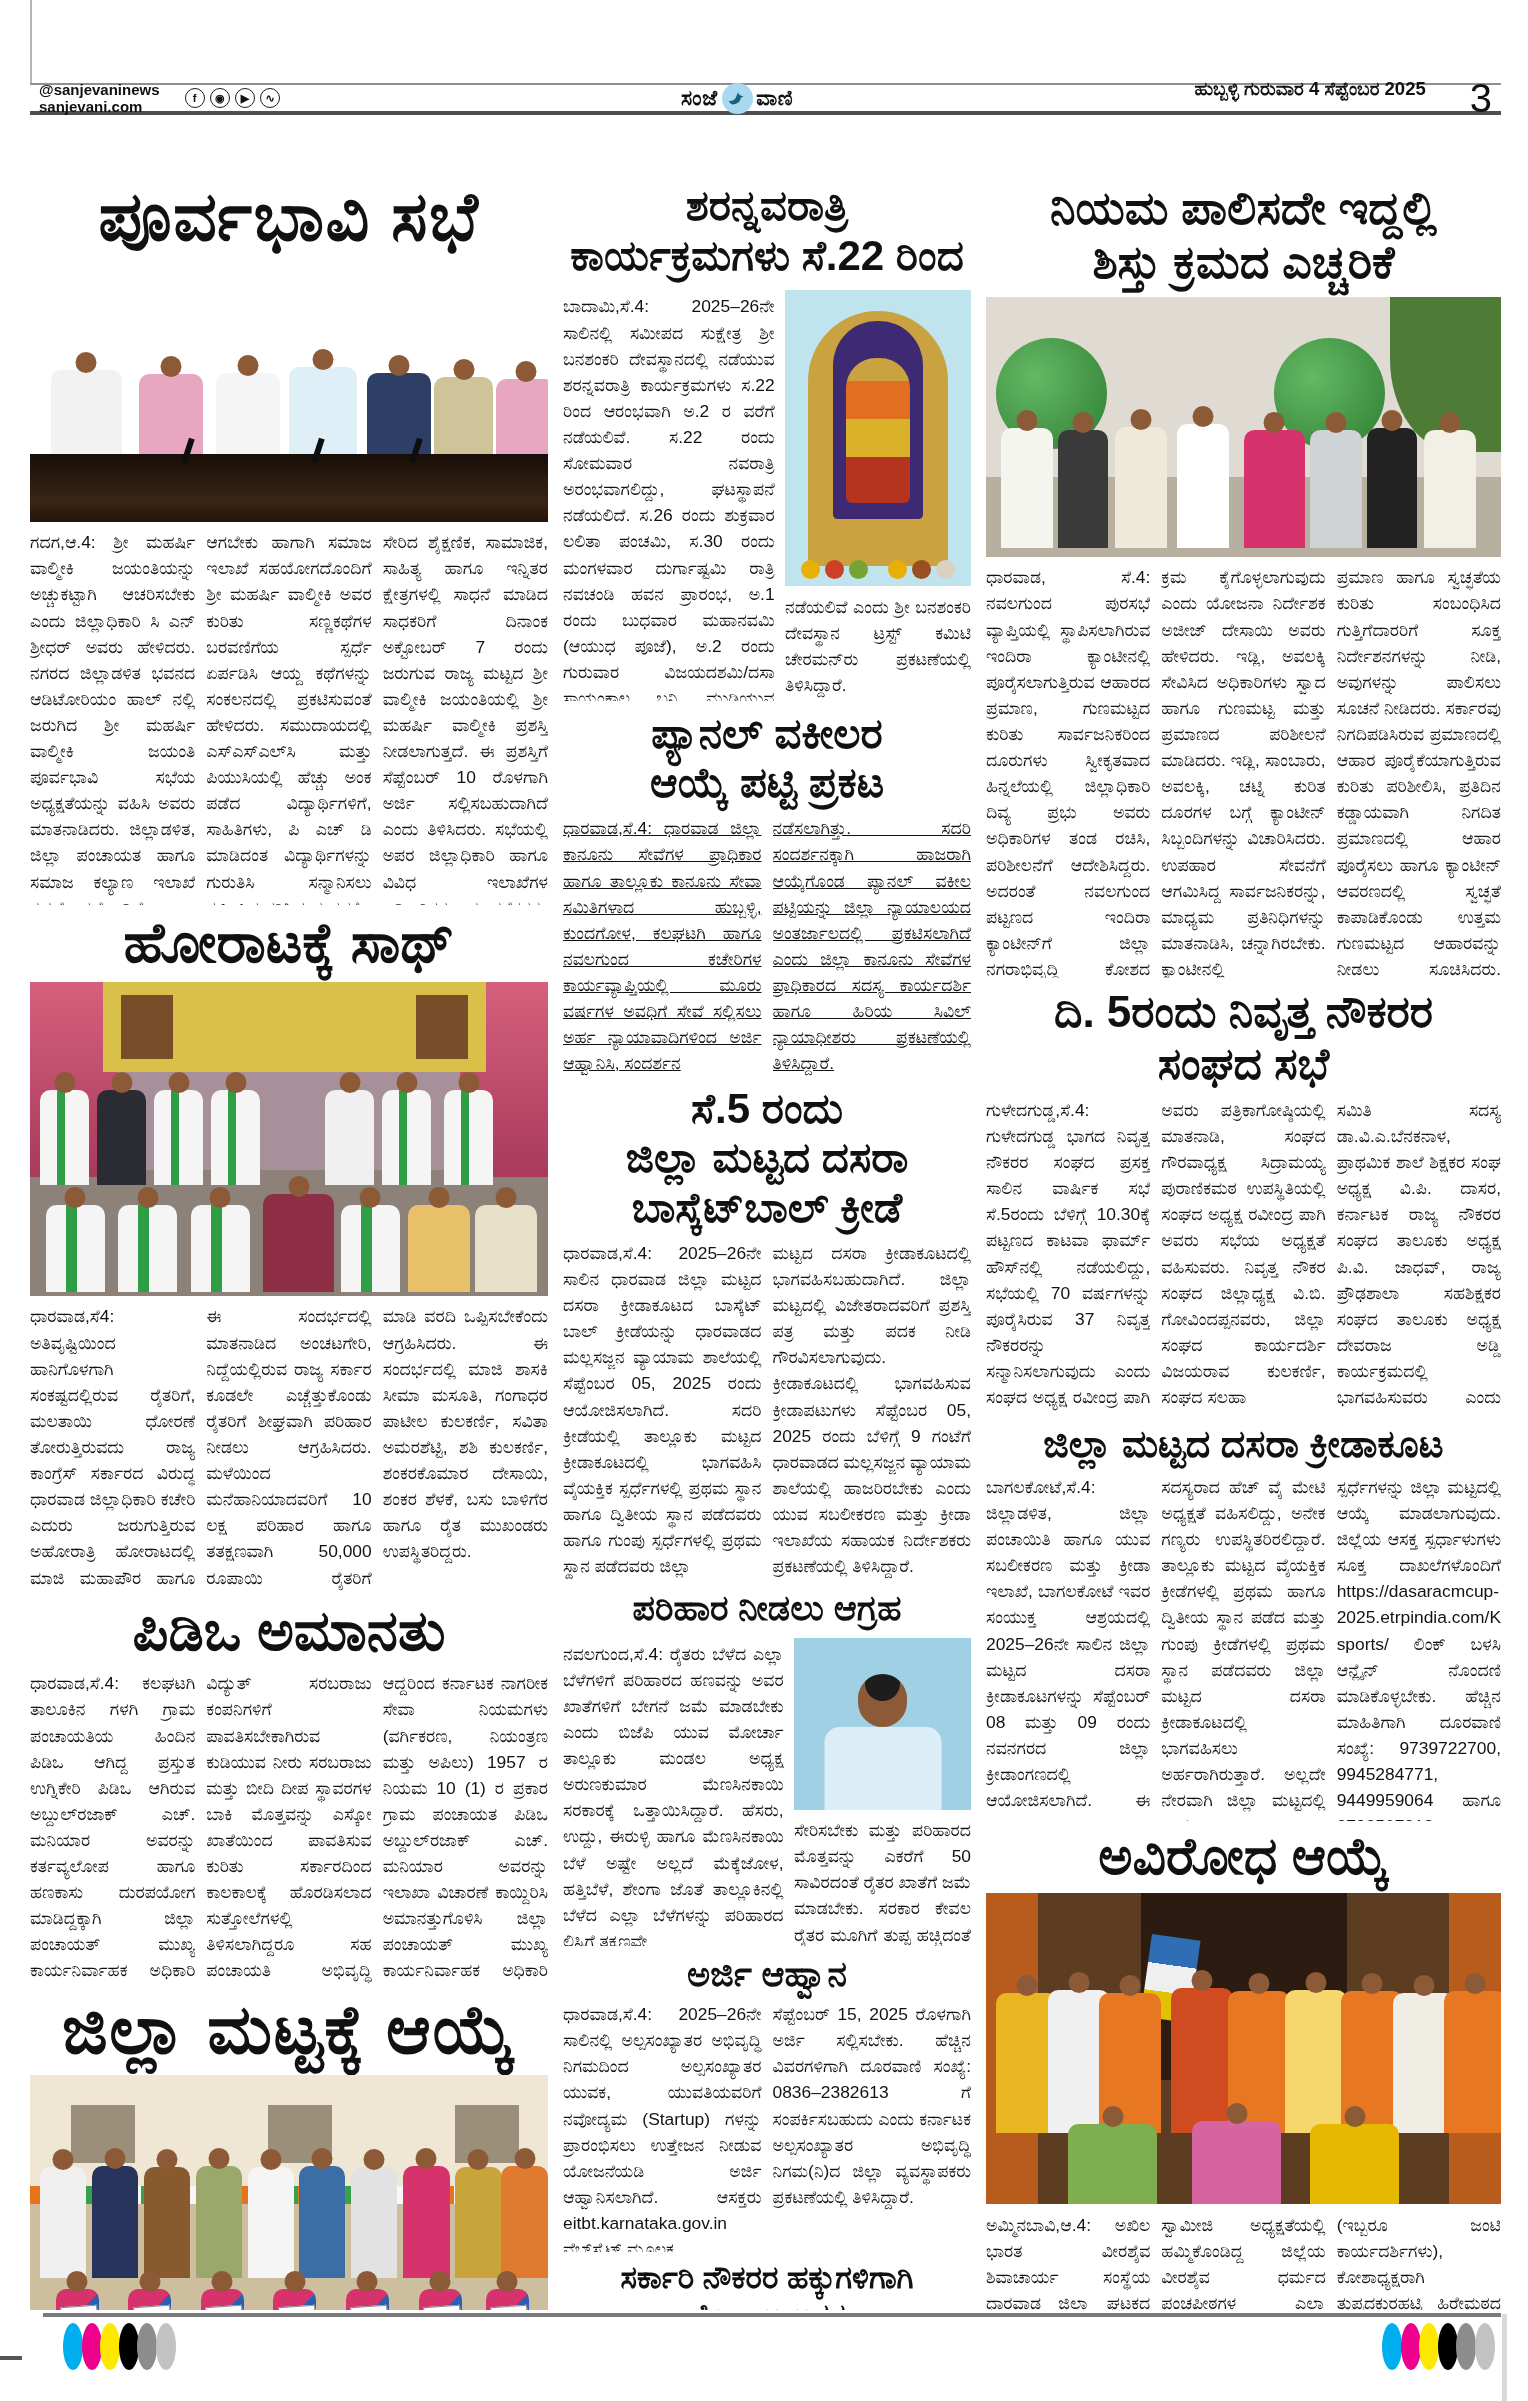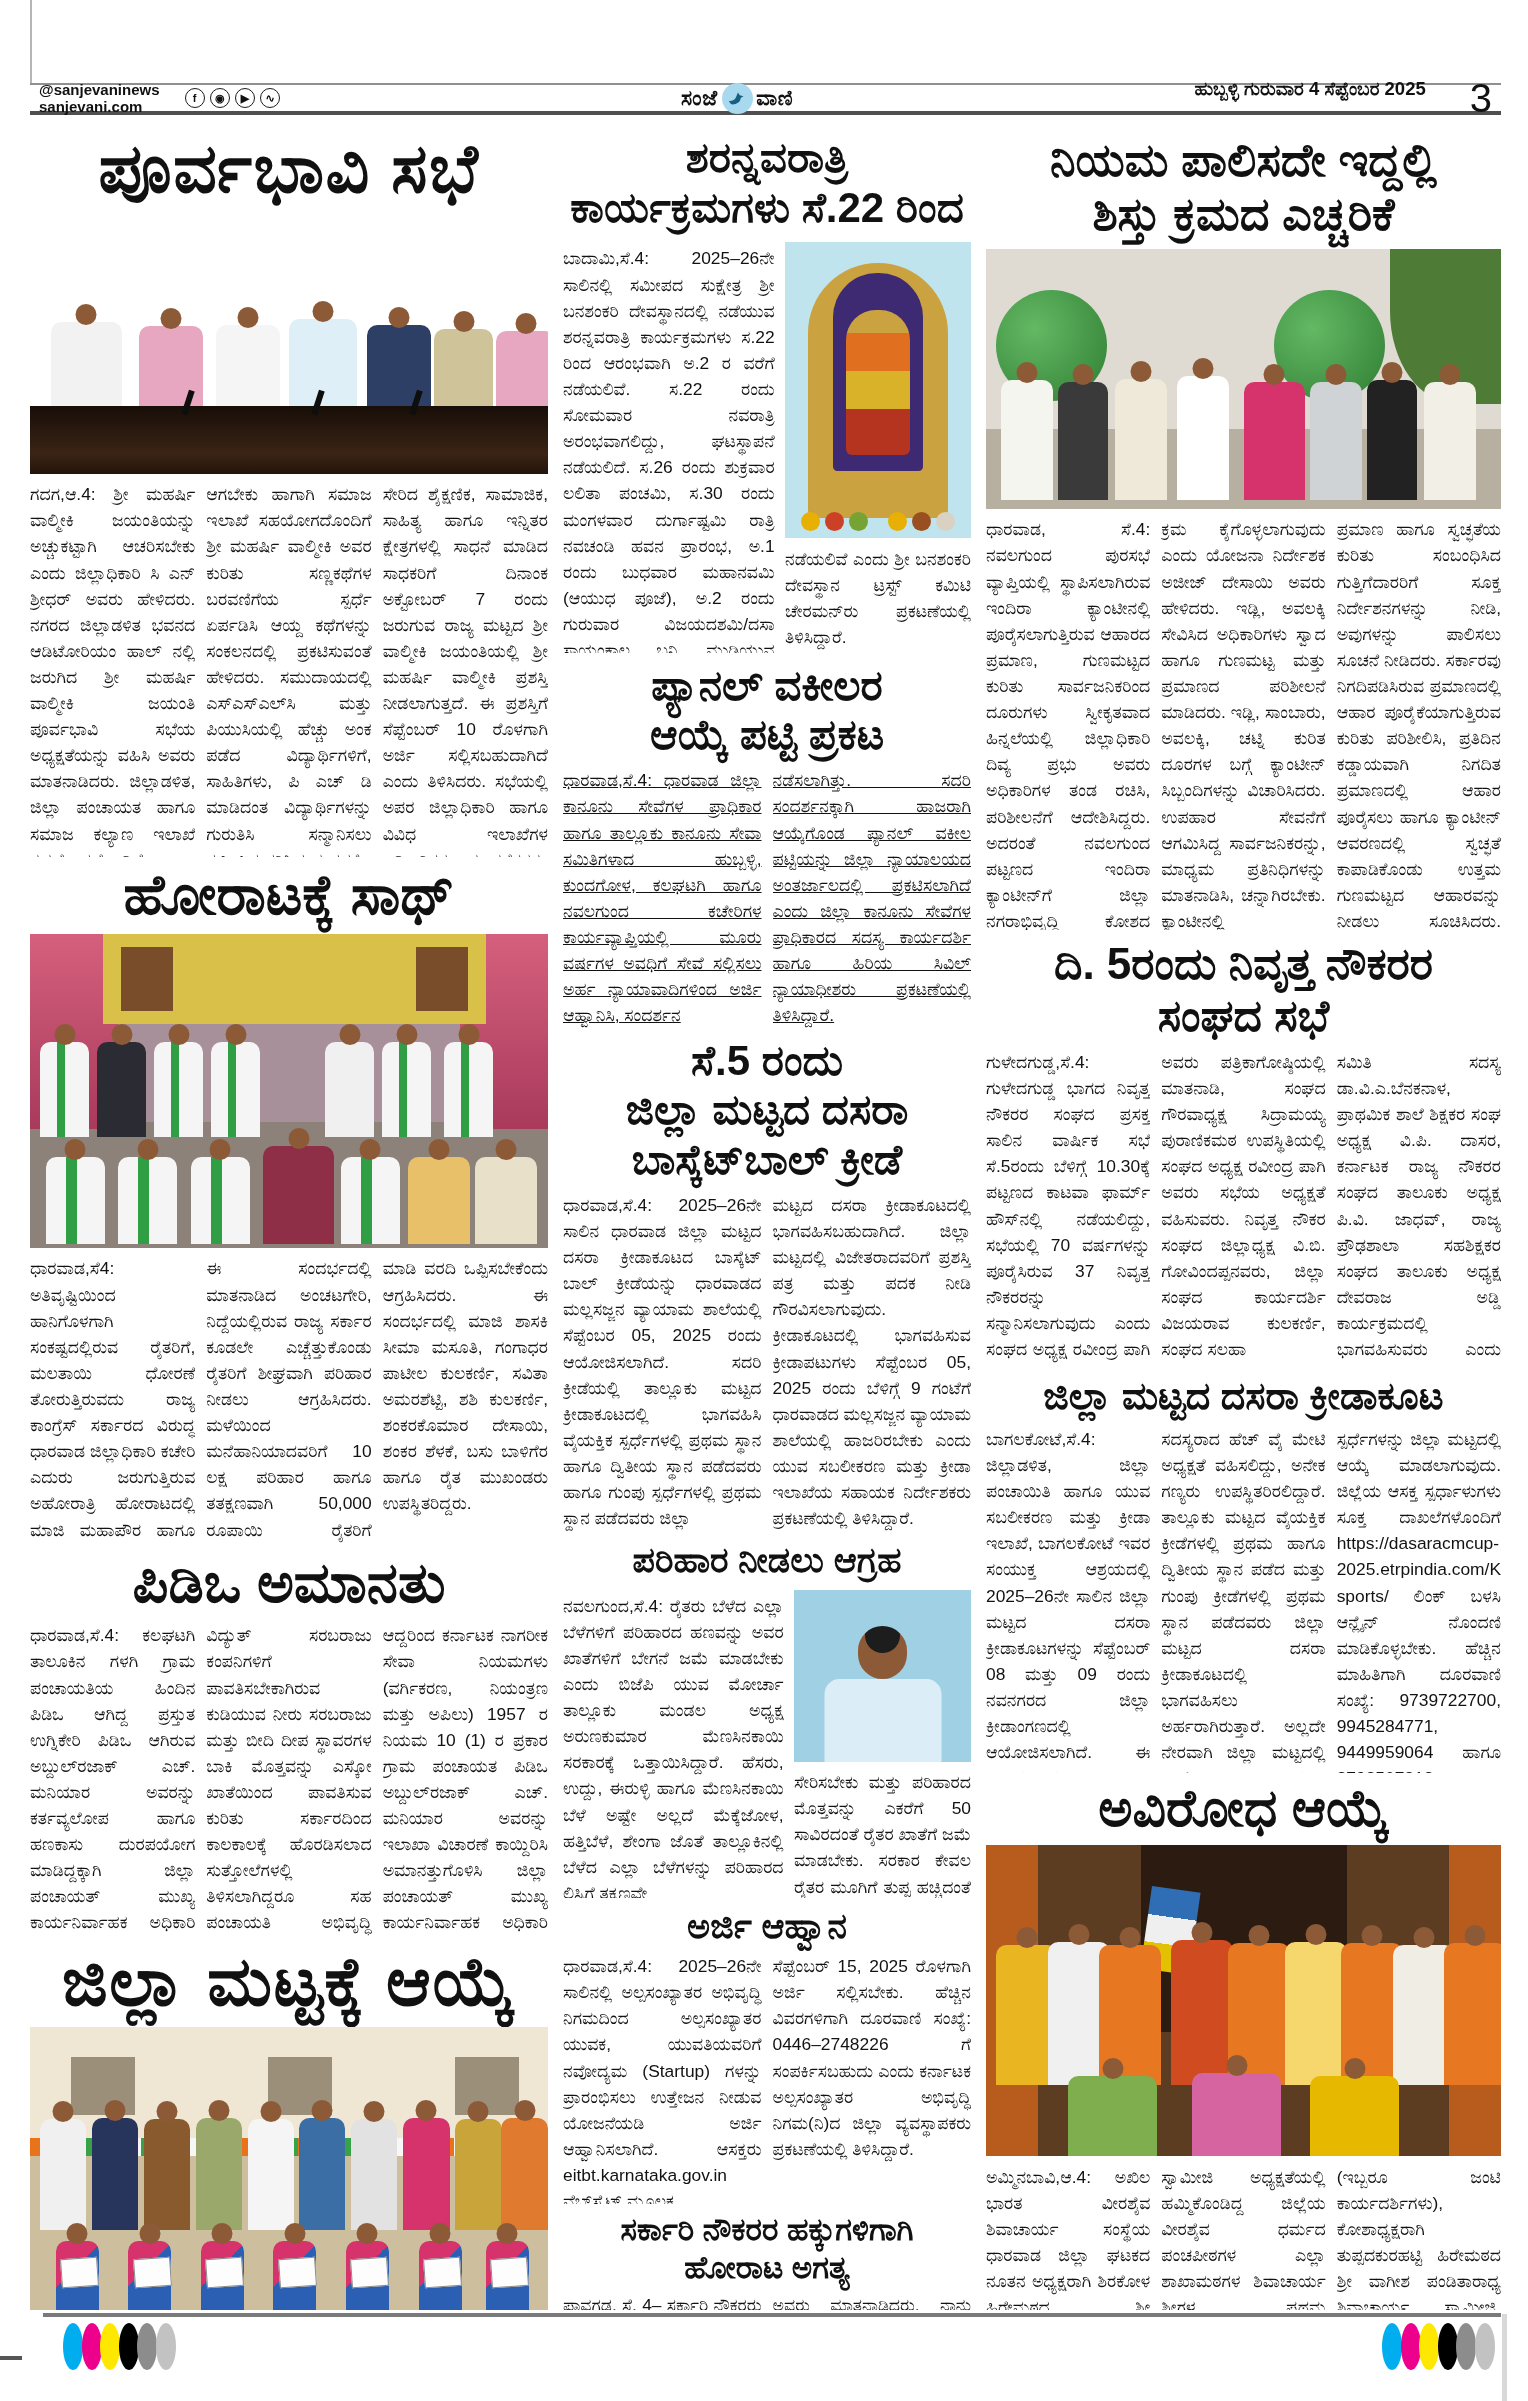--- a/index.html
+++ b/index.html
@@ -20,21 +20,21 @@
             display:flex;align-items:center;justify-content:center;font-size:11px;font-weight:bold;box-sizing:border-box;}
   .mast-center{display:flex;align-items:center;gap:3.7px;font-size:21px;font-weight:bold;letter-spacing:0.7px;}
   .bird{width:31px;height:31px;border-radius:50%;background:#a8d9ef;display:inline-flex;align-items:center;justify-content:center;}
   .mast-right{display:flex;align-items:flex-start;gap:44px;}
   .dateline{font-size:18.5px;font-weight:bold;}
   .page-no{font-size:40px;font-weight:500;line-height:1;}
 
   
   .content{position:absolute;left:30px;right:27px;top:127px;height:2183px;
            display:grid;grid-template-columns:518px 408px 1fr;column-gap:15px;overflow:hidden;}
-  .colgroup{overflow:hidden;}
+  .colgroup{overflow:hidden;margin-top:48px;}
   article{margin-bottom:7.4px;}
 
   .h-xl{font-size:68px;font-weight:bold;text-align:center;margin:6px 0 10.4px;letter-spacing:1.5px;line-height:1.05;}
   .h-lg{font-size:56px;font-weight:bold;text-align:center;margin:7.4px 0 9px;line-height:1.08;}
   .h-md{font-size:42px;font-weight:bold;text-align:center;margin:6px 0 7.4px;line-height:1.18;}
   .h-sm{font-size:35px;font-weight:bold;text-align:center;margin:6px 0 6px;line-height:1.2;}
   .h-md div,.h-sm div,.h-lg div{display:block;}
 
   .cols{display:flex;gap:11px;text-align:justify;font-size:17.4px;line-height:1.5;color:#121212;overflow:hidden;}
   .cols>div{flex:1;overflow:hidden;}
@@ -295,21 +295,21 @@
             </div>
             <div class="caption-text">ಸೇರಿಸಬೇಕು ಮತ್ತು ಪರಿಹಾರದ ಮೊತ್ತವನ್ನು ಎಕರೆಗೆ 50 ಸಾವಿರದಂತೆ ರೈತರ ಖಾತೆಗೆ ಜಮೆ ಮಾಡಬೇಕು. ಸರಕಾರ ಕೇವಲ ರೈತರ ಮೂಗಿಗೆ ತುಪ್ಪ ಹಚ್ಚಿದಂತೆ ಮಾಡಬಾರದು. ಹೀಗೆ ಮಾಡಿದರೆ ಬರುವ ದಿನಗಳಲ್ಲಿ ಉಗ್ರ ಹೋರಾಟ ಮಾಡಲಾಗುವುದು ಎಂದು ಹೇಳಿದ್ದಾರೆ.</div>
           </div>
         </div>
       </article>
 
       <article>
         <h1 class="h-sm">ಅರ್ಜಿ ಆಹ್ವಾನ</h1>
         <div class="cols" style="max-height:251px;">
           <div>ಧಾರವಾಡ,ಸೆ.4: 2025–26ನೇ ಸಾಲಿನಲ್ಲಿ ಅಲ್ಪಸಂಖ್ಯಾತರ ಅಭಿವೃದ್ಧಿ ನಿಗಮದಿಂದ ಅಲ್ಪಸಂಖ್ಯಾತರ ಯುವಕ, ಯುವತಿಯವರಿಗೆ ನವೋದ್ಯಮ (Startup) ಗಳನ್ನು ಪ್ರಾರಂಭಿಸಲು ಉತ್ತೇಜನ ನೀಡುವ ಯೋಜನೆಯಡಿ ಅರ್ಜಿ ಆಹ್ವಾನಿಸಲಾಗಿದೆ. ಆಸಕ್ತರು eitbt.karnataka.gov.in ವೆಬ್‌ಸೈಟ್ ಮೂಲಕ</div>
-          <div>ಸೆಪ್ಟೆಂಬರ್ 15, 2025 ರೊಳಗಾಗಿ ಅರ್ಜಿ ಸಲ್ಲಿಸಬೇಕು. ಹೆಚ್ಚಿನ ವಿವರಗಳಿಗಾಗಿ ದೂರವಾಣಿ ಸಂಖ್ಯೆ: 0446–2748226 ಗೆ ಸಂಪರ್ಕಿಸಬಹುದು ಎಂದು ಕರ್ನಾಟಕ ಅಲ್ಪಸಂಖ್ಯಾತರ ಅಭಿವೃದ್ಧಿ ನಿಗಮ(ನಿ)ದ ಜಿಲ್ಲಾ ವ್ಯವಸ್ಥಾಪಕರು ಪ್ರಕಟಣೆಯಲ್ಲಿ ತಿಳಿಸಿದ್ದಾರೆ.</div>
+          <div>ಸೆಪ್ಟೆಂಬರ್ 15, 2025 ರೊಳಗಾಗಿ ಅರ್ಜಿ ಸಲ್ಲಿಸಬೇಕು. ಹೆಚ್ಚಿನ ವಿವರಗಳಿಗಾಗಿ ದೂರವಾಣಿ ಸಂಖ್ಯೆ: 0836–2382613 ಗೆ ಸಂಪರ್ಕಿಸಬಹುದು ಎಂದು ಕರ್ನಾಟಕ ಅಲ್ಪಸಂಖ್ಯಾತರ ಅಭಿವೃದ್ಧಿ ನಿಗಮ(ನಿ)ದ ಜಿಲ್ಲಾ ವ್ಯವಸ್ಥಾಪಕರು ಪ್ರಕಟಣೆಯಲ್ಲಿ ತಿಳಿಸಿದ್ದಾರೆ.</div>
         </div>
       </article>
 
       <article>
         <h1 class="h-sm" style="font-size:31px;">
           <div>ಸರ್ಕಾರಿ ನೌಕರರ ಹಕ್ಕುಗಳಿಗಾಗಿ</div>
           <div>ಹೋರಾಟ ಅಗತ್ಯ</div>
         </h1>
         <div class="cols" style="max-height:244px;">
           <div>ಪಾವಗಡ, ಸೆ. 4– ಸರ್ಕಾರಿ ನೌಕರರು ಒಗ್ಗಟ್ಟಾಗಿ ತಮ್ಮ ಹಕ್ಕುಗಳಿಗಾಗಿ ಹೋರಾಡಿದರೆ ಮಾತ್ರ ಸರ್ಕಾರ ನಮ್ಮ ಕಡೆ ಗಮನ ಹರಿಸುತ್ತದೆ ಎಂದು ಸರ್ಕಾರಿ ನೌಕರರ ಸಂಘದ ರಾಜ್ಯಾಧ್ಯಕ್ಷ ಷಡಕ್ಷರಿ ಹೇಳಿದರು. ಪಟ್ಟಣದಲ್ಲಿ ಕರ್ನಾಟಕ ರಾಜ್ಯ ಸರ್ಕಾರಿ ನೌಕರರ ಸಂಘದ ಪದಾಧಿಕಾರಿಗಳ ಪದಗ್ರಹಣ, ನಿವೃತ್ತ ನೌಕರರಿಗೆ ಸನ್ಮಾನ ಹಾಗೂ ಉತ್ತಮ ಸಾಧನೆಗೈದ ನೌಕರರ ಮಕ್ಕಳಿಗೆ ಪ್ರತಿಭಾ ಪುರಸ್ಕಾರ ಕಾರ್ಯಕ್ರಮದಲ್ಲಿ ಮುಖ್ಯ ಅತಿಥಿಗಳಾಗಿ ಭಾಗವಹಿಸಿ</div>

